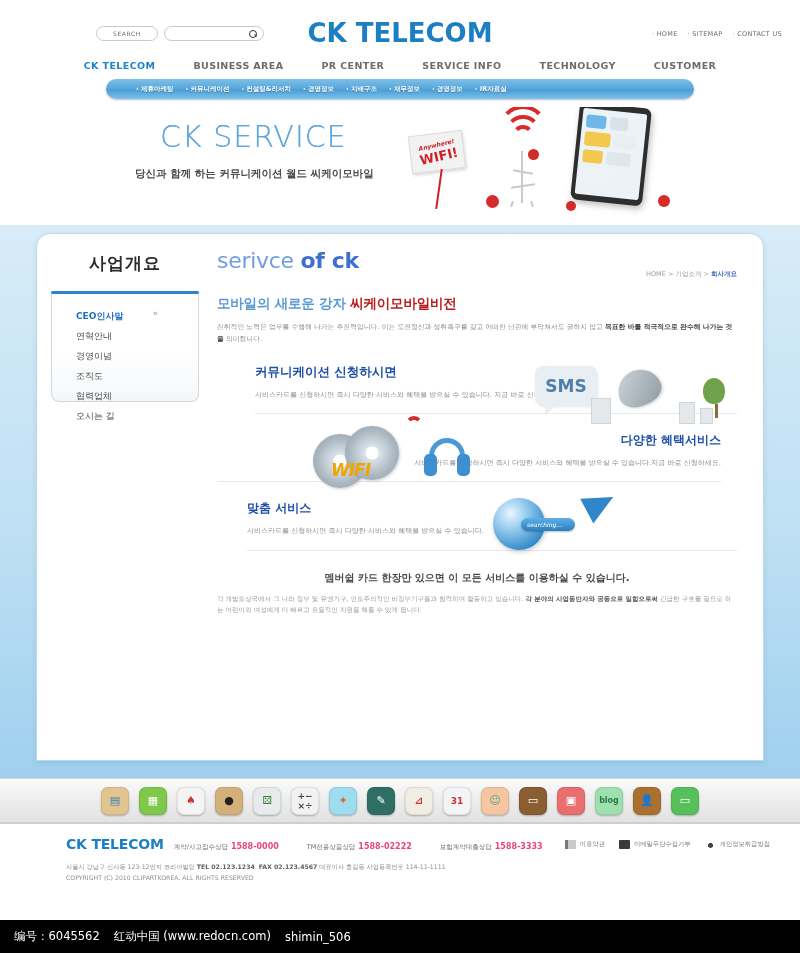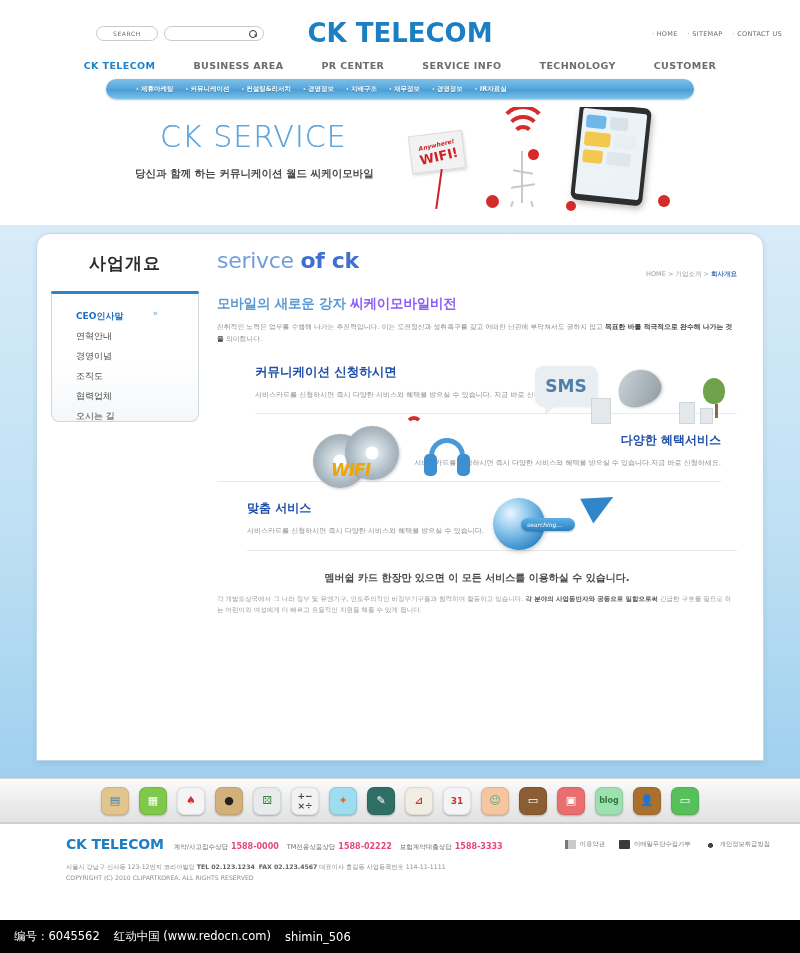--- a/index.html
+++ b/index.html
@@ -121,21 +121,21 @@
   }
   .panel-inner { display: flex; height: 100%; }
 
   
   .sidebar { width: 176px; padding: 18px 10px 0 10px; }
   .sidebar h2 { text-align: center; font-size: 17px; color: #2b2b2b; font-weight: bold; letter-spacing: 1px; }
   .side-rule { margin: 16px 4px 0 4px; height: 3px; background: #2f83c8; border-radius: 2px; }
   .side-box {
     margin: 0 4px; border: 1px solid #cfd8de; border-top: 0; border-radius: 0 0 8px 8px;
     background: linear-gradient(to bottom,#ffffff 0%, #ffffff 55%, #f4f7f9 100%);
-    padding: 12px 0 26px 0; height: 128px;
+    padding: 12px 0 26px 0; height: 108px;
   }
   .side-box ul { list-style: none; }
   .side-box li {
     font-size: 9px; color: #4a4a4a; padding: 3.5px 0 3.5px 24px; position: relative;
   }
   .side-box li.sel { color: #1d6fc0; font-weight: bold; }
   .side-box li.sel::after {
     content: "»"; position: absolute; right: 40px; top: 3px; color: #8fb8da; font-size: 8px;
   }
 
@@ -146,21 +146,21 @@
   }
   .page-title .lt { color: #6f9ee0; font-weight: normal; }
   .crumb {
     position: absolute; right: 26px; top: 36px; font-size: 6.5px; color: #9a9a9a;
   }
   .crumb b { color: #3a6bbd; }
 
   .lede-h {
     margin-top: 22px; font-size: 13.5px; font-weight: bold; color: #5b9bd5; letter-spacing: -.2px;
   }
-  .lede-h b { color: #8b5cf6; }
+  .lede-h b { color: #b91c1c; }
   .lede-p { margin-top: 9px; font-size: 6.8px; line-height: 1.75; color: #8a8a8a; }
   .lede-p b { color: #444; }
 
   .srow { position: relative; margin-top: 18px; }
   .srow .stitle { font-size: 12px; font-weight: bold; color: #1f4fa8; }
   .srow .sbody { margin-top: 8px; font-size: 7px; line-height: 1.75; color: #8a8a8a; }
   .srow.right { text-align: right; }
   .hr-soft { border: 0; border-top: 1px solid #e3e9ee; margin-top: 12px; }
 
   .sec1 { padding-left: 38px; }
@@ -233,21 +233,21 @@
   .dock-icon {
     width: 28px; height: 28px; border-radius: 7px; position: relative; overflow: hidden;
     box-shadow: 0 1px 2px rgba(0,0,0,.25); border: 1px solid rgba(0,0,0,.08);
     display:flex; align-items:center; justify-content:center; font-size: 8px; color:#fff; font-weight:bold;
   }
 
   
   .footer { position: relative; height: 68px; padding: 12px 20px 0 66px; }
   .f-top { display: flex; align-items: baseline; gap: 10px; }
   .f-logo { font-size: 14px; font-weight: bold; color: #1d7fc3; letter-spacing: -.2px; }
-  .f-tels { display: flex; gap: 8px; align-items: baseline; font-size: 6.5px; color: #6b6b6b; }
+  .f-tels { display: flex; gap: 28px; align-items: baseline; font-size: 6.5px; color: #6b6b6b; }
   .f-tels .num { color: #e8467c; font-weight: bold; font-size: 8px; margin-left: 3px; }
   .f-right { position: absolute; right: 30px; top: 16px; display: flex; gap: 14px; align-items: center; font-size: 6.3px; color: #7a7a7a; }
   .f-right .ic { display:inline-block; width: 11px; height: 9px; margin-right: 4px; vertical-align: middle; }
   .f-addr { margin-top: 10px; font-size: 6.2px; color: #8d8d8d; line-height: 1.7; }
   .f-addr b { color: #5f5f5f; font-weight: bold; }
 
   
   .watermark {
     position: absolute; left: 0; bottom: 0; width: 800px; height: 33px; background: #000;
     display: flex; align-items: center; padding-left: 14px; gap: 14px;

